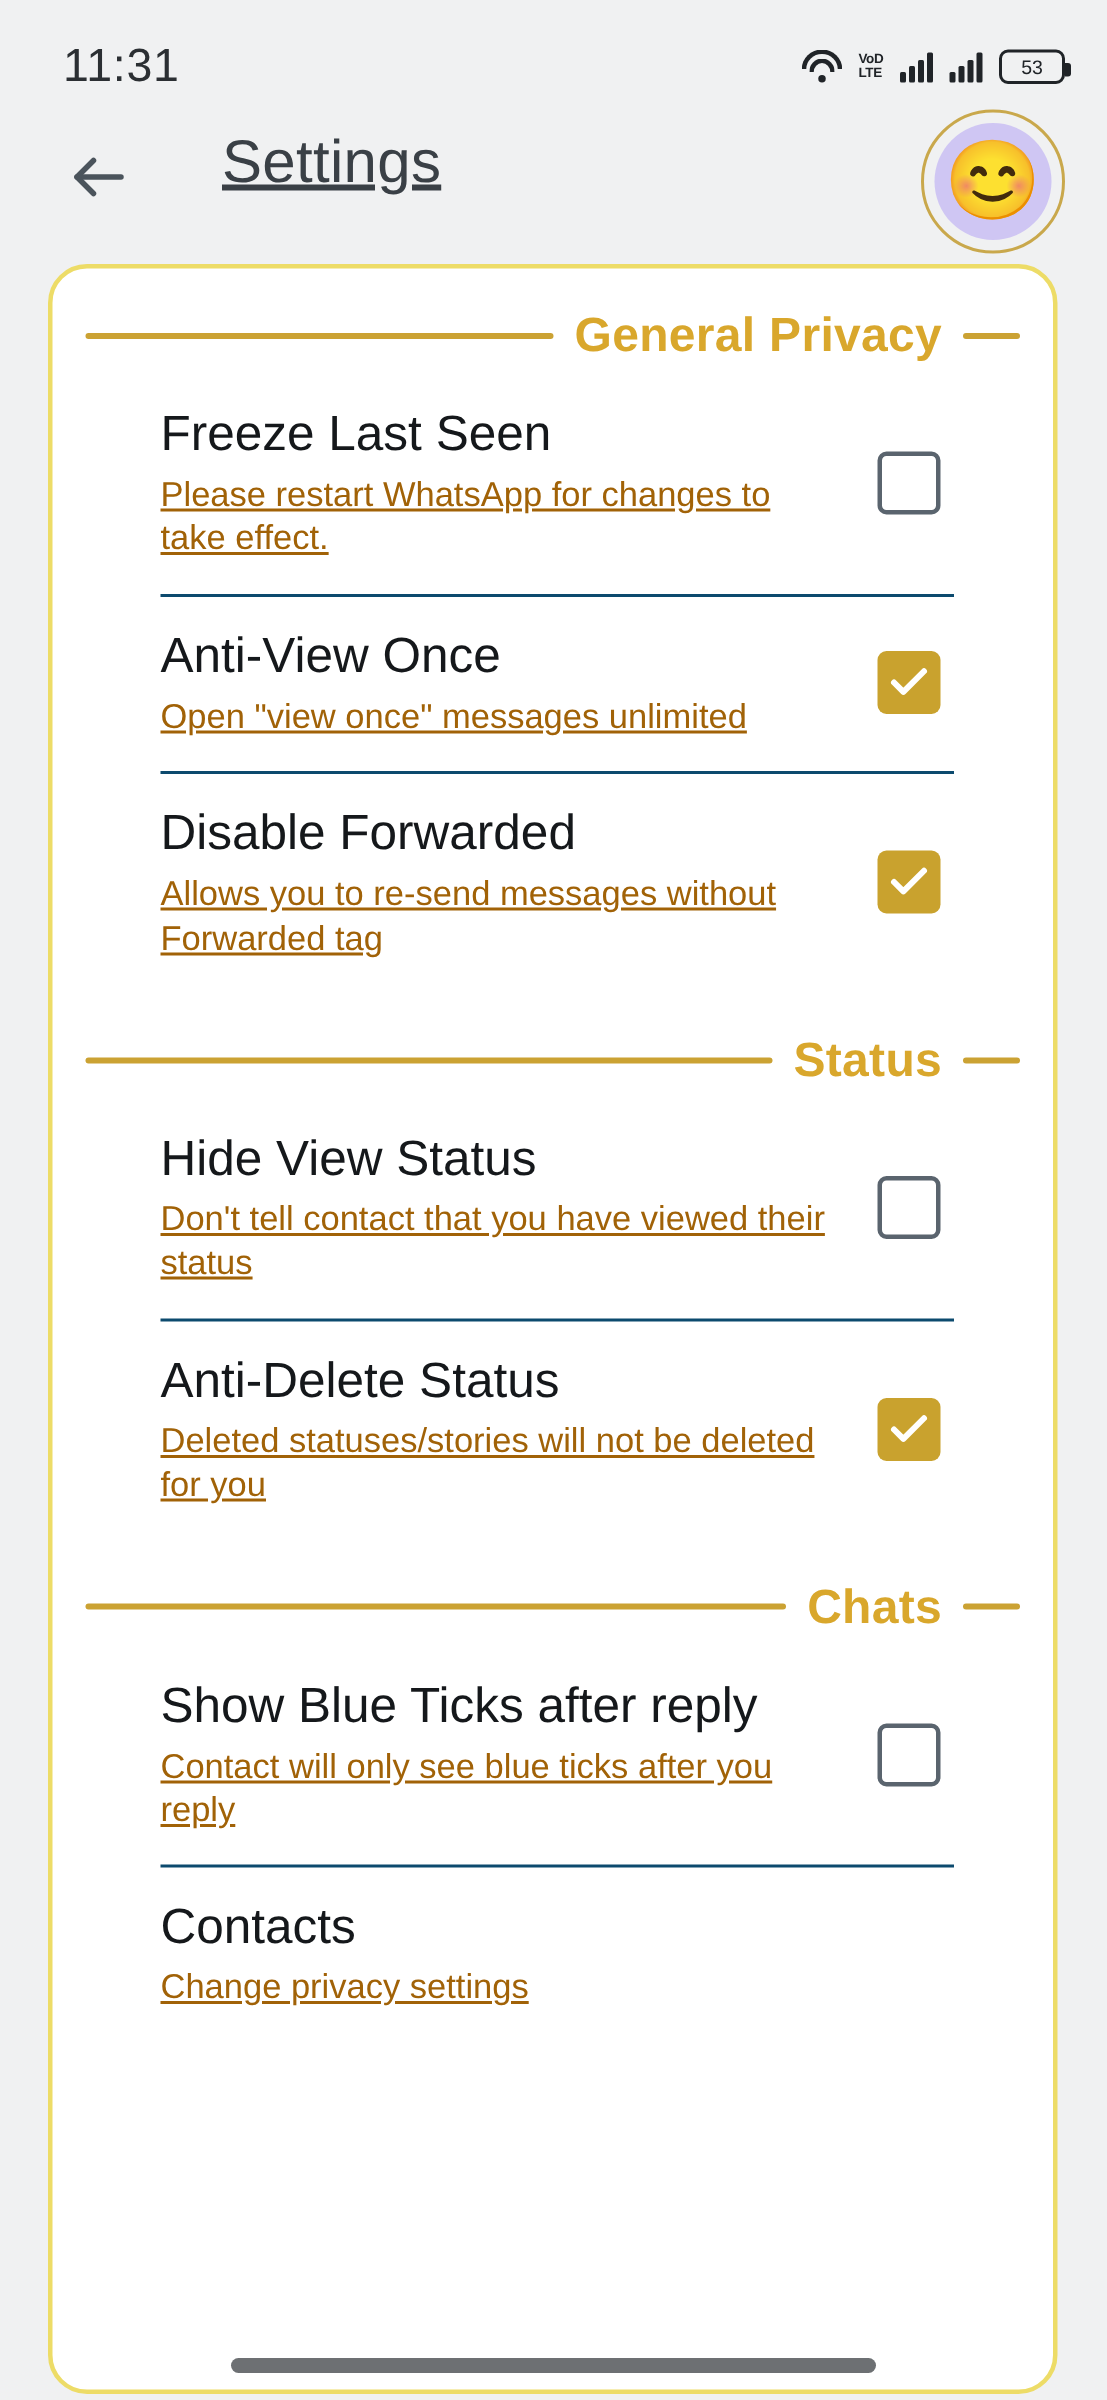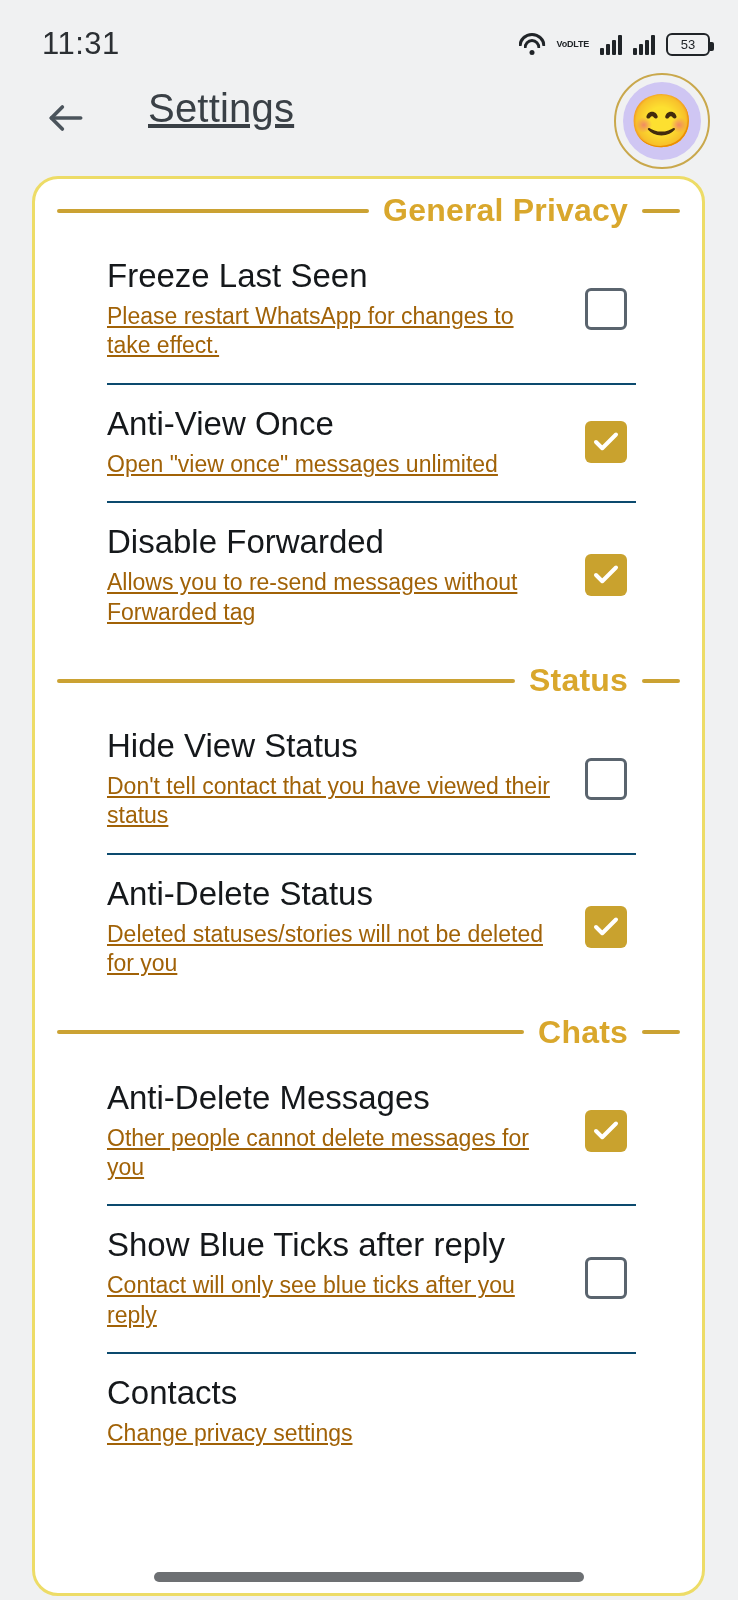--- a/index.html
+++ b/index.html
@@ -22,21 +22,21 @@
 
   .wifi{ position:relative; width:27px; height:22px; }
   .wifi i{ position:absolute; left:50%; transform:translateX(-50%);
            border:3px solid #202428; border-bottom:none;
            border-radius:50% 50% 0 0 / 100% 100% 0 0; }
   .wifi i:nth-child(1){ width:27px; height:13px; top:0; }
   .wifi i:nth-child(2){ width:17px; height:9px;  top:6px; }
   .wifi .dot{ position:absolute; left:50%; transform:translateX(-50%);
               bottom:0; width:5px; height:5px; background:#202428; border-radius:50%; border:none;}
 
-  .volte{ display:flex; flex-direction:row; justify-content:center;
+  .volte{ display:flex; flex-direction:column; justify-content:center;
           line-height:9px; font-size:9px; font-weight:bold; color:#202428;
           letter-spacing:-.2px; }
 
   .bars{ display:flex; align-items:flex-end; gap:2px; height:21px; }
   .bars s{ display:block; width:4px; background:#202428; border-radius:1px; }
   .bars s:nth-child(1){ height:7px; }
   .bars s:nth-child(2){ height:11px; }
   .bars s:nth-child(3){ height:15px; }
   .bars s:nth-child(4){ height:20px; }
 
@@ -65,21 +65,21 @@
     position:absolute; left:32px; top:176px; width:673px; height:1420px;
     background:#FFFFFF;
     border:3px solid #EDDC67;
     border-radius:26px;
     overflow:hidden;
   }
   .cardinner{ padding:0; }
 
   .section-head{
     display:flex; align-items:center; gap:14px;
-    padding:0 22px; margin-top:13px; margin-bottom:8px;justify-content:space-between;
+    padding:0 22px; margin-top:26px; margin-bottom:8px;justify-content:space-between;
   }
   .section-head .rule{ flex:1; height:4px; background:#CBA233; border-radius:2px; }
   .section-head .rule.short{ flex:0 0 auto; width:38px; }
   .section-head .stitle{ font-size:32px; font-weight:bold; color:#D9A72C;
                          white-space:nowrap; letter-spacing:.2px; }
 
   .row{
     display:flex; align-items:flex-start;
     padding:20px 0 22px 0;
     margin:0 66px 0 72px;
@@ -220,33 +220,20 @@
             </div>
           </div>
         </div>
         <div class="section-head">
           <span class="rule"></span>
           <span class="stitle">Chats</span>
           <span class="rule short"></span>
         </div>
         <div class="row">
           <div class="texts">
-            <div class="title">Anti-Delete Messages</div>
-            <div class="sub">Other people cannot delete messages for you</div>
-          </div>
-          <div class="cbwrap">
-            <div class="cb on">
-              <svg viewBox="0 0 24 24" fill="none" stroke="#ffffff" stroke-width="3.2" stroke-linecap="round" stroke-linejoin="round">
-                <path d="M20 6 9 17l-5-5"></path>
-              </svg>
-            </div>
-          </div>
-        </div>
-        <div class="row">
-          <div class="texts">
             <div class="title">Show Blue Ticks after reply</div>
             <div class="sub">Contact will only see blue ticks after you reply</div>
           </div>
           <div class="cbwrap">
             <div class="cb off"></div>
           </div>
         </div>
         <div class="row last">
           <div class="texts">
             <div class="title">Contacts</div>

